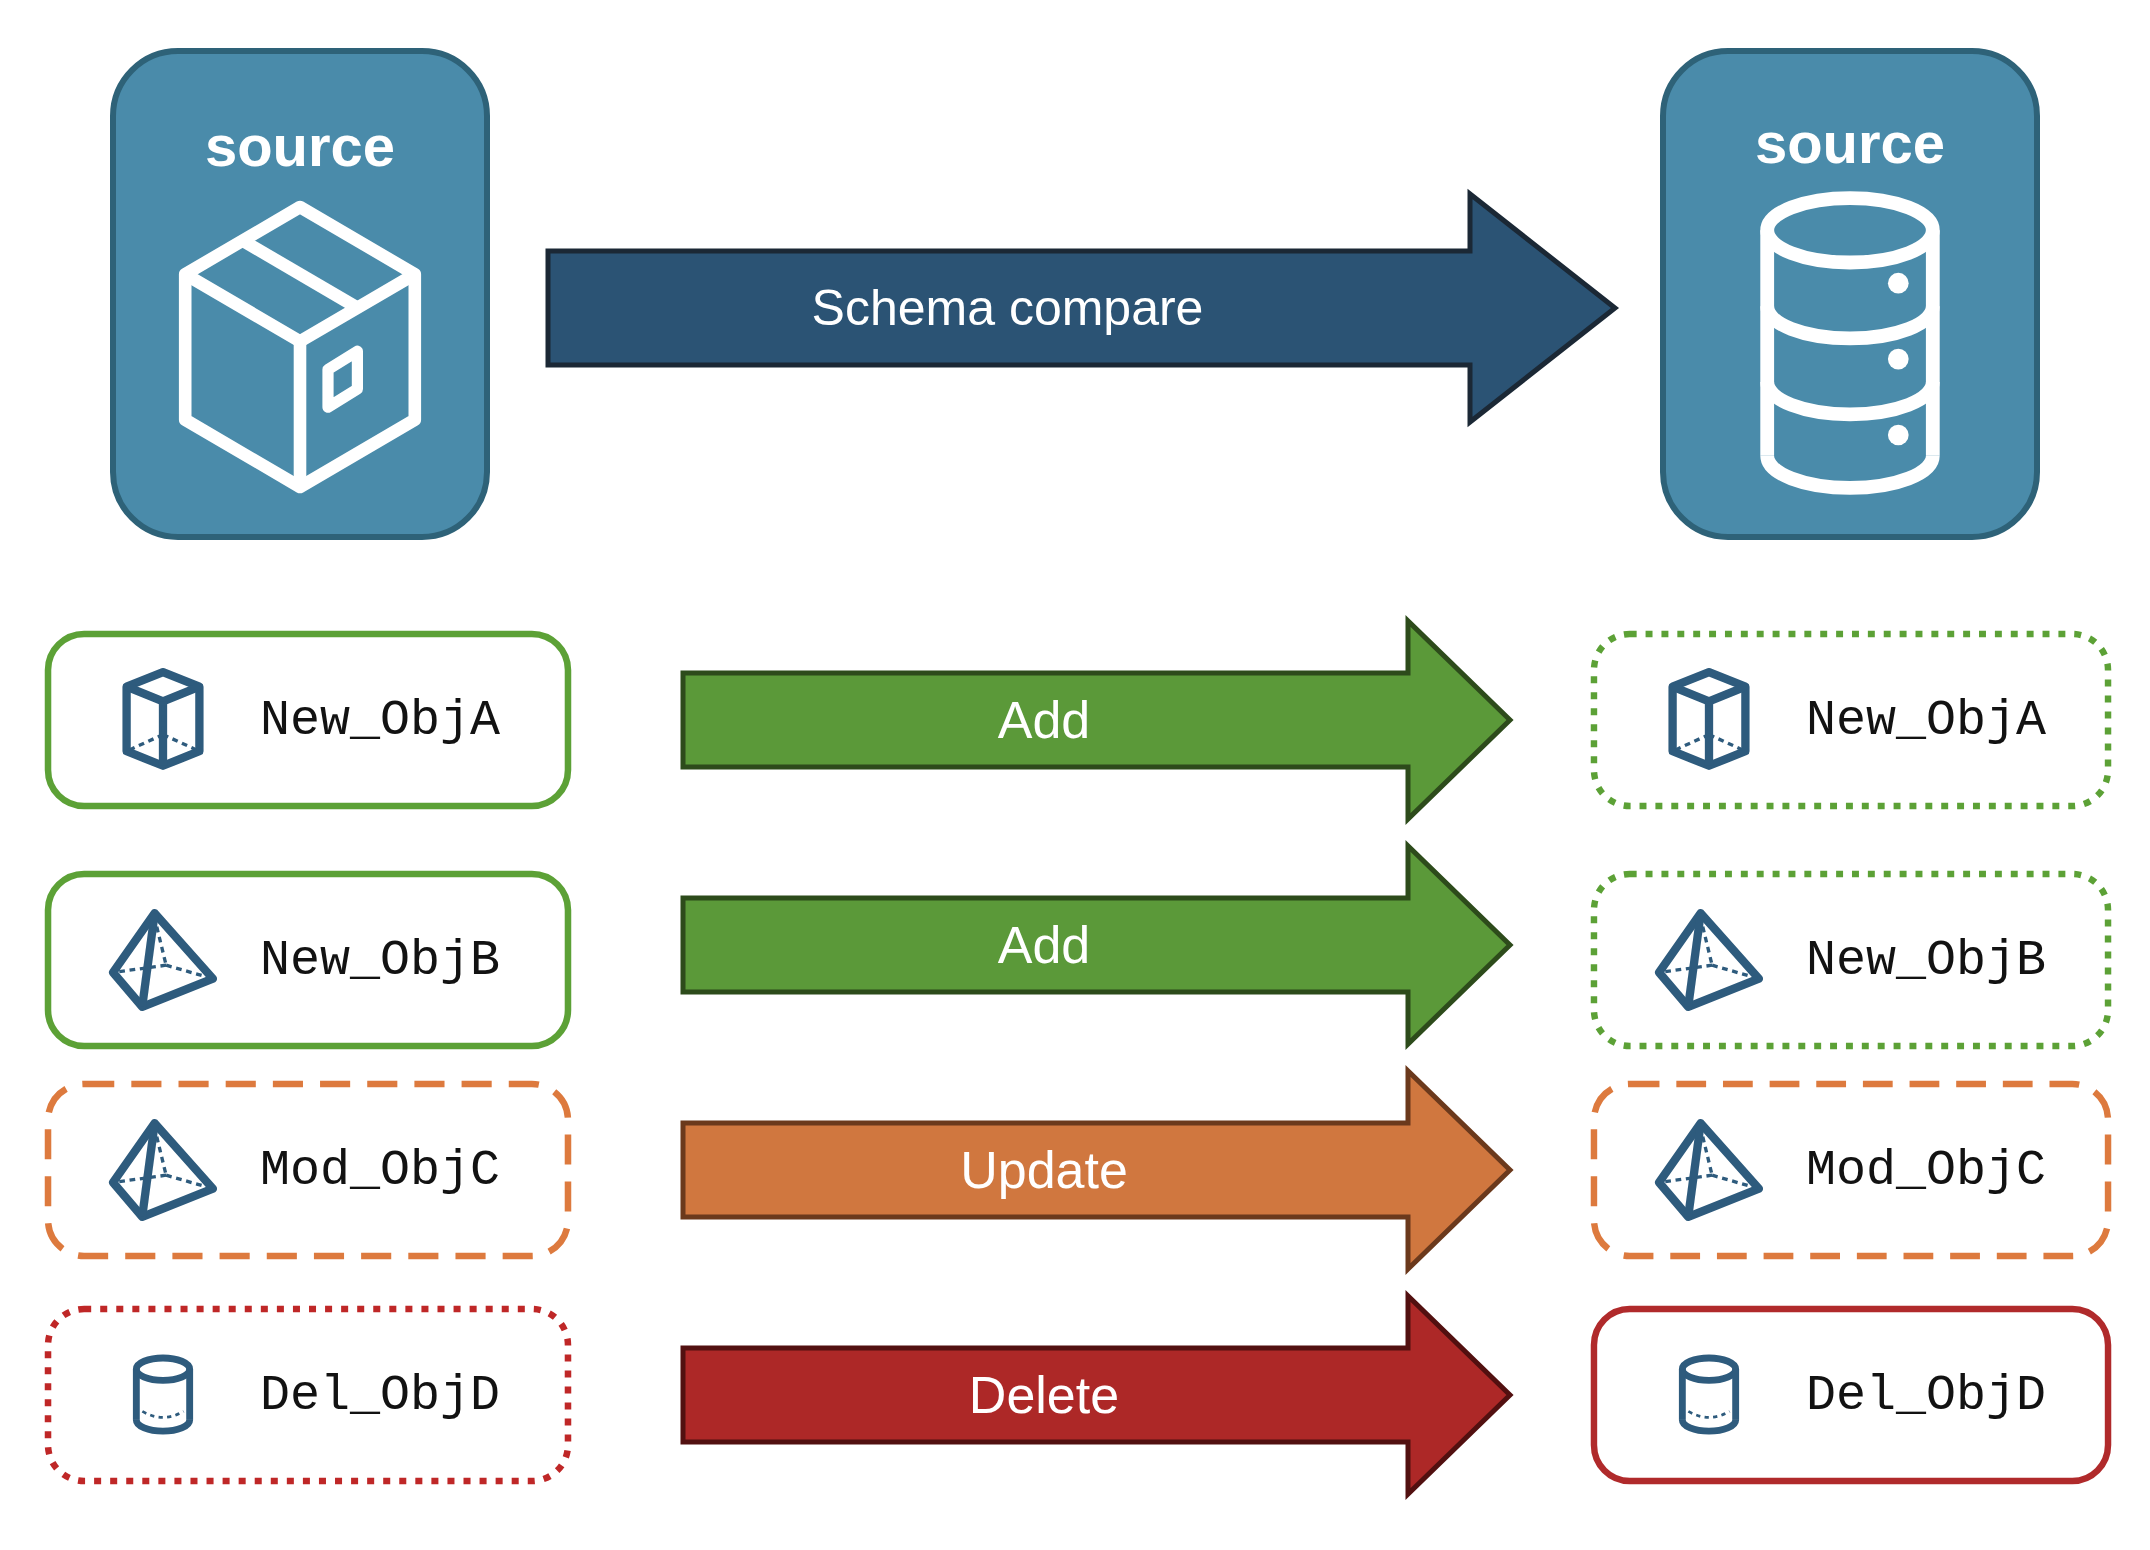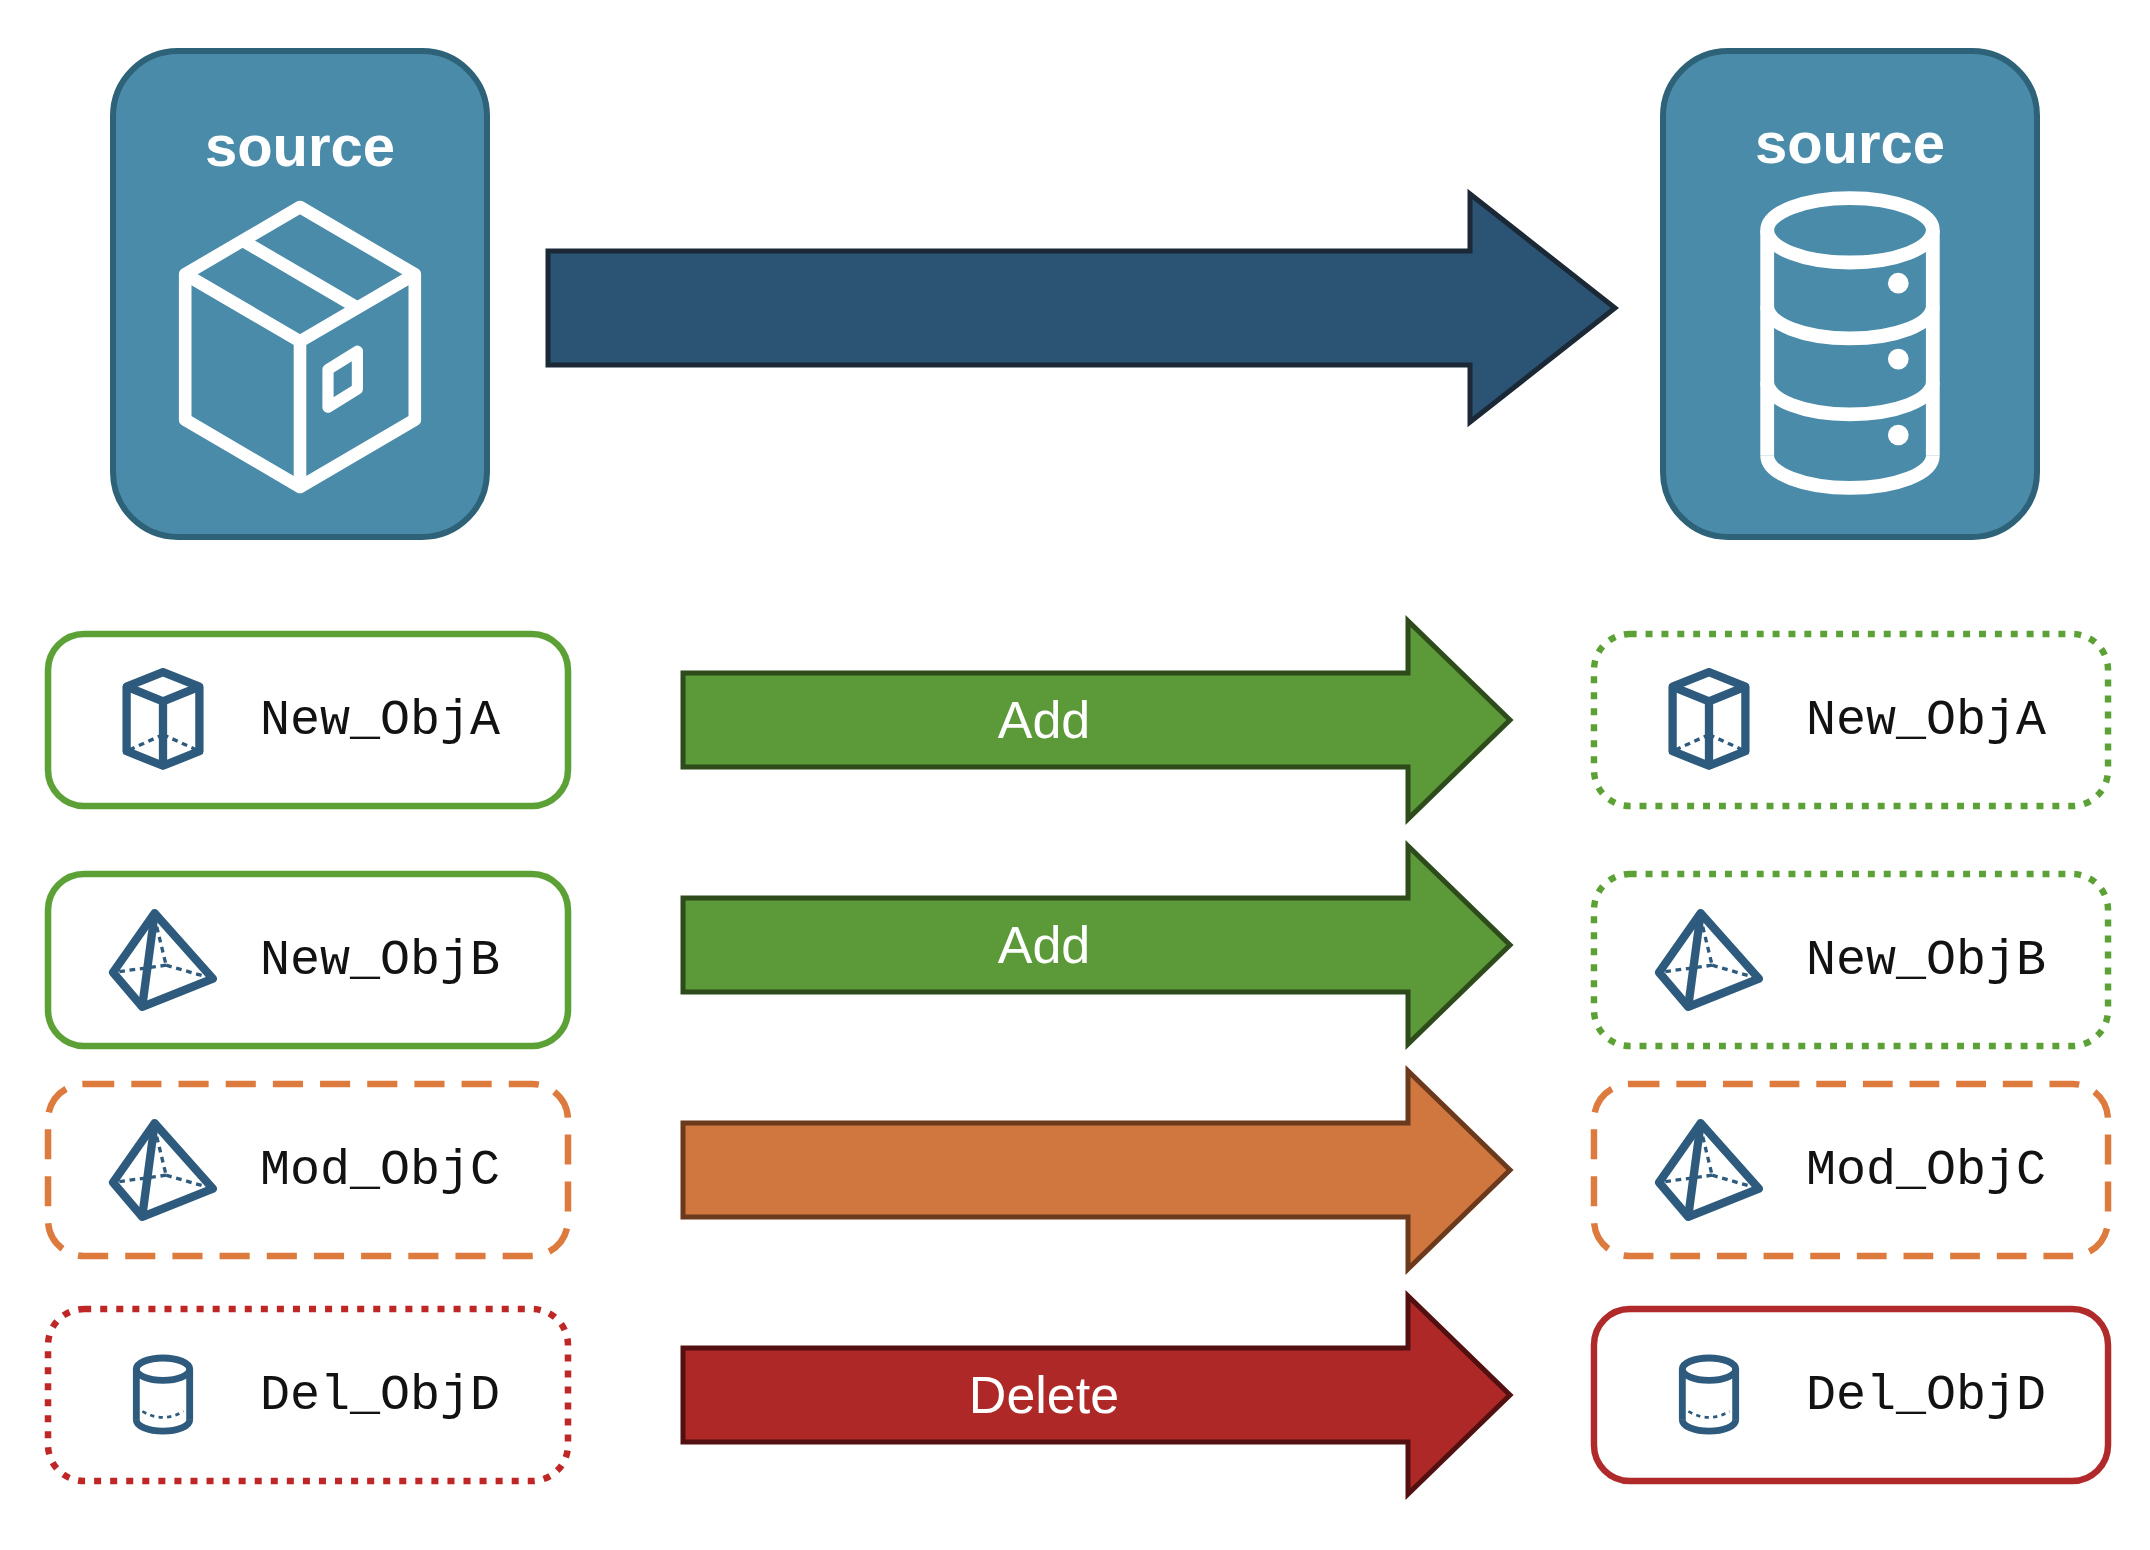--- a/index.html
+++ b/index.html
@@ -133,20 +133,21 @@
     <div class="big-title">source</div>
     <svg class="database-icon">
         <use href="#icon-database" xlink:href="#icon-database"></use>
       </svg>
   </div>
 
   <div class="schema-arrow">
     <svg viewBox="0 0 1074 236">
       <polygon class="poly-navy" points="3,61 925,61 925,4 1070,118 925,232 925,175 3,175"></polygon>
     </svg>
+    <div class="arrow-label schema-label">Schema compare</div>
   </div>
 
   <div class="row-box left-col r1">
     <svg class="box-border" viewBox="0 0 526 180" preserveAspectRatio="none">
         <rect class="br-solid-green" x="4" y="4" width="518" height="172" rx="36"></rect>
       </svg>
     <div class="row-content">
       <span class="icon-slot">
           <svg class="cube-icon">
             <use href="#icon-cube" xlink:href="#icon-cube"></use>
@@ -218,20 +219,21 @@
             <use href="#icon-pyramid" xlink:href="#icon-pyramid"></use>
           </svg>
         </span>
       <span class="obj-label">Mod_ObjC</span>
     </div>
   </div>
   <div class="row-arrow ar3">
     <svg viewBox="0 0 835 206">
         <polygon class="poly-update" points="3,56 728,56 728,4 830,103 728,202 728,150 3,150"></polygon>
       </svg>
+    <div class="arrow-label row-label">Update</div>
   </div>
   <div class="row-box right-col r3">
     <svg class="box-border" viewBox="0 0 526 180" preserveAspectRatio="none">
         <rect class="br-dash-orange" x="4" y="4" width="518" height="172" rx="36"></rect>
       </svg>
     <div class="row-content">
       <span class="icon-slot">
           <svg class="pyramid-icon">
             <use href="#icon-pyramid" xlink:href="#icon-pyramid"></use>
           </svg>

